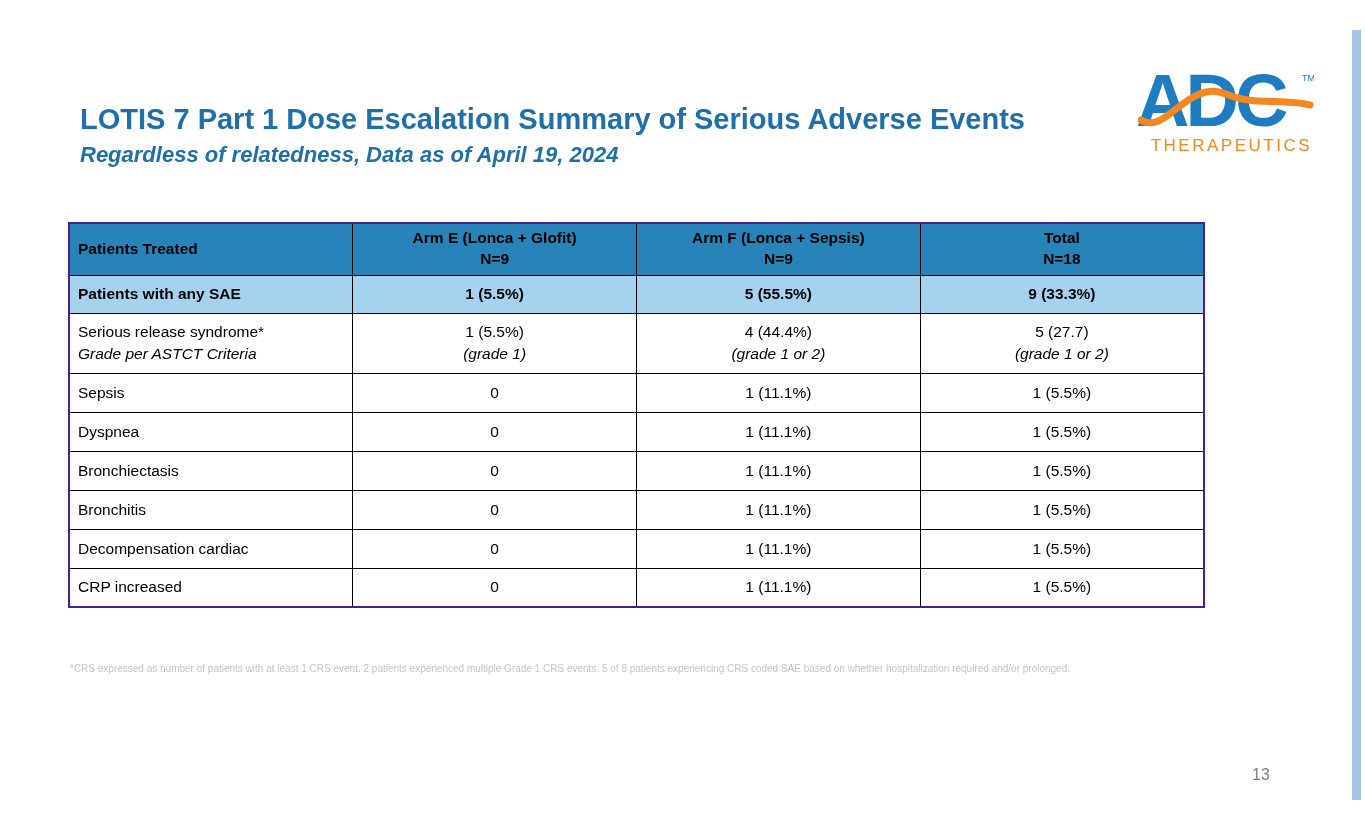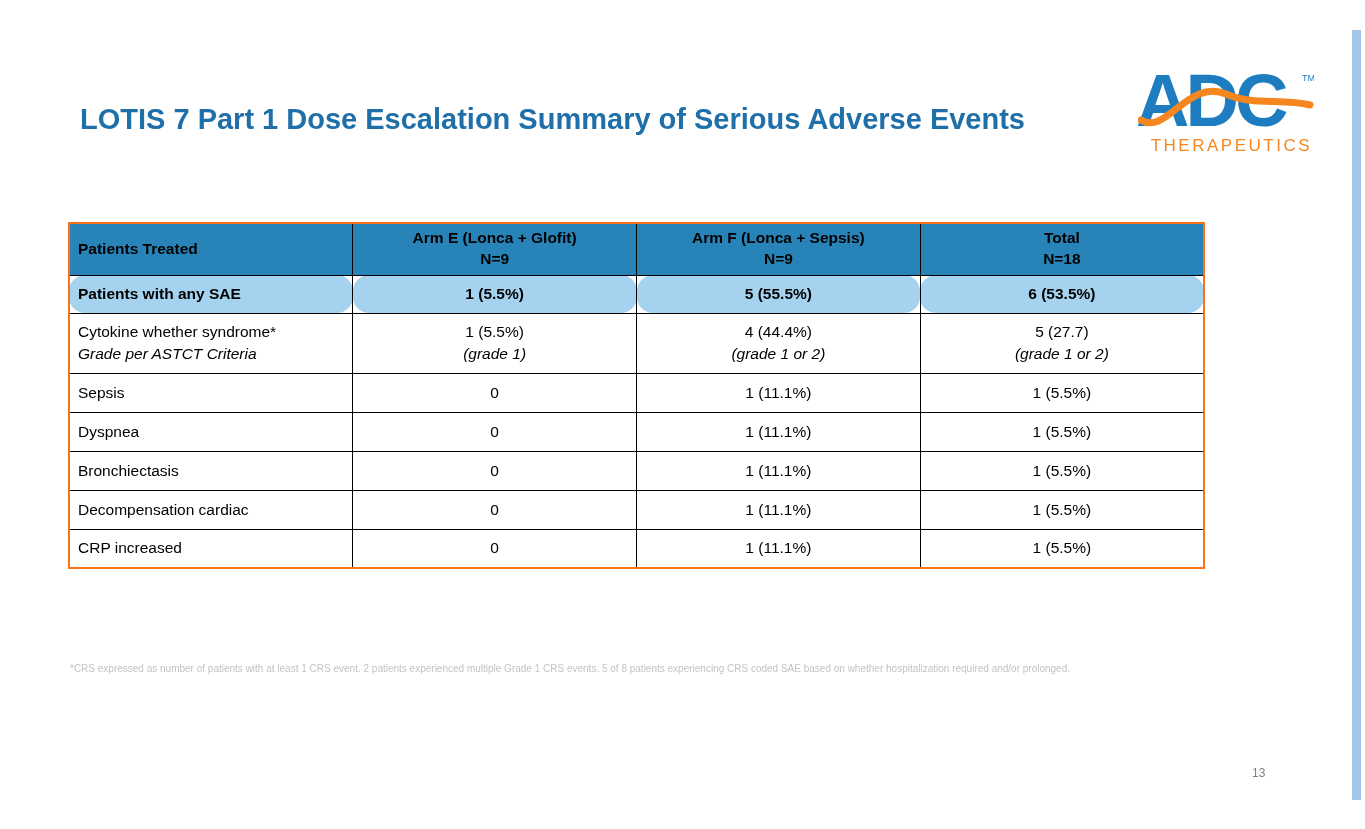--- a/index.html
+++ b/index.html
@@ -80,21 +80,21 @@
   }
 
   
   table.sae {
     position: absolute;
     left: 68px;
     top: 222px;
     width: 1137px;
     border-collapse: collapse;
     table-layout: fixed;
-    border: 2px solid #f97316;
+    border: 2px solid #4c1d95;
   }
   .sae th, .sae td {
     border: 1px solid #000;
     font-size: 15.5px;
     padding: 3px 6px;
     vertical-align: middle;
     text-align: center;
     color: #000;
   }
   .sae th {
@@ -105,21 +105,20 @@
   }
   .sae th.first, .sae td.first {
     text-align: left;
     padding-left: 8px;
   }
   .sae col { width: 25%; }
   .sae tr.summary td {
     background: var(--summary-bg, #A5D3EF);
     font-weight: bold;
     height: 38px;
-    border-radius: 16px;
   }
   .sae tr.crs td { height: 60px; line-height: 1.4; }
   .sae tr.datarow td { height: 39px; }
   .it { font-style: italic; }
 
   
   .footnote {
     position: absolute;
     left: 70px;
     top: 661px;
@@ -127,33 +126,34 @@
     font-size: 10px;
     line-height: 1.5;
     color: var(--footnote-gray, #C3C3C3);
   }
 
   
   .page-number {
     position: absolute;
     left: 1252px;
     top: 766px;
-    font-size: 12px;
+    font-size: 16px;
     color: var(--page-gray, #808080);
   }
 </style>
 </head>
 <body>
 
 <div class="slide">
 
   <div class="accent-bar"></div>
 
   <div class="title-block">
     <div class="slide-title">LOTIS 7 Part 1 Dose Escalation Summary of Serious Adverse Events</div>
+    <div class="slide-subtitle">Regardless of relatedness, Data as of April 19, 2024</div>
   </div>
 
   <div class="logo">
     <svg width="176" height="66" viewBox="0 0 176 66">
       <text x="-2" y="58" class="logo-wordmark">ADC</text>
       <path class="logo-swoosh" d="M3,52 C28,68 50,10 88,26 C116,38 144,30 172,37"></path>
       <text x="164" y="13" class="logo-tm">TM</text>
     </svg>
     <div class="logo-sub">THERAPEUTICS</div>
   </div>
@@ -180,25 +180,25 @@
           <div>Total</div>
           <div>N=18</div>
         </th>
       </tr>
     </thead>
     <tbody>
       <tr class="summary">
         <td class="first">Patients with any SAE</td>
         <td>1 (5.5%)</td>
         <td>5 (55.5%)</td>
-        <td>6 (53.5%)</td>
+        <td>9 (33.3%)</td>
       </tr>
       <tr class="crs">
         <td class="first">
-          <div>Cytokine whether syndrome*</div>
+          <div>Serious release syndrome*</div>
           <div class="it">Grade per ASTCT Criteria</div>
         </td>
         <td>
           <div>1 (5.5%)</div>
           <div class="it">(grade 1)</div>
         </td>
         <td>
           <div>4 (44.4%)</div>
           <div class="it">(grade 1 or 2)</div>
         </td>
@@ -219,20 +219,26 @@
         <td>1 (11.1%)</td>
         <td>1 (5.5%)</td>
       </tr>
       <tr class="datarow">
         <td class="first">Bronchiectasis</td>
         <td>0</td>
         <td>1 (11.1%)</td>
         <td>1 (5.5%)</td>
       </tr>
       <tr class="datarow">
+        <td class="first">Bronchitis</td>
+        <td>0</td>
+        <td>1 (11.1%)</td>
+        <td>1 (5.5%)</td>
+      </tr>
+      <tr class="datarow">
         <td class="first">Decompensation cardiac</td>
         <td>0</td>
         <td>1 (11.1%)</td>
         <td>1 (5.5%)</td>
       </tr>
       <tr class="datarow">
         <td class="first">CRP increased</td>
         <td>0</td>
         <td>1 (11.1%)</td>
         <td>1 (5.5%)</td>

